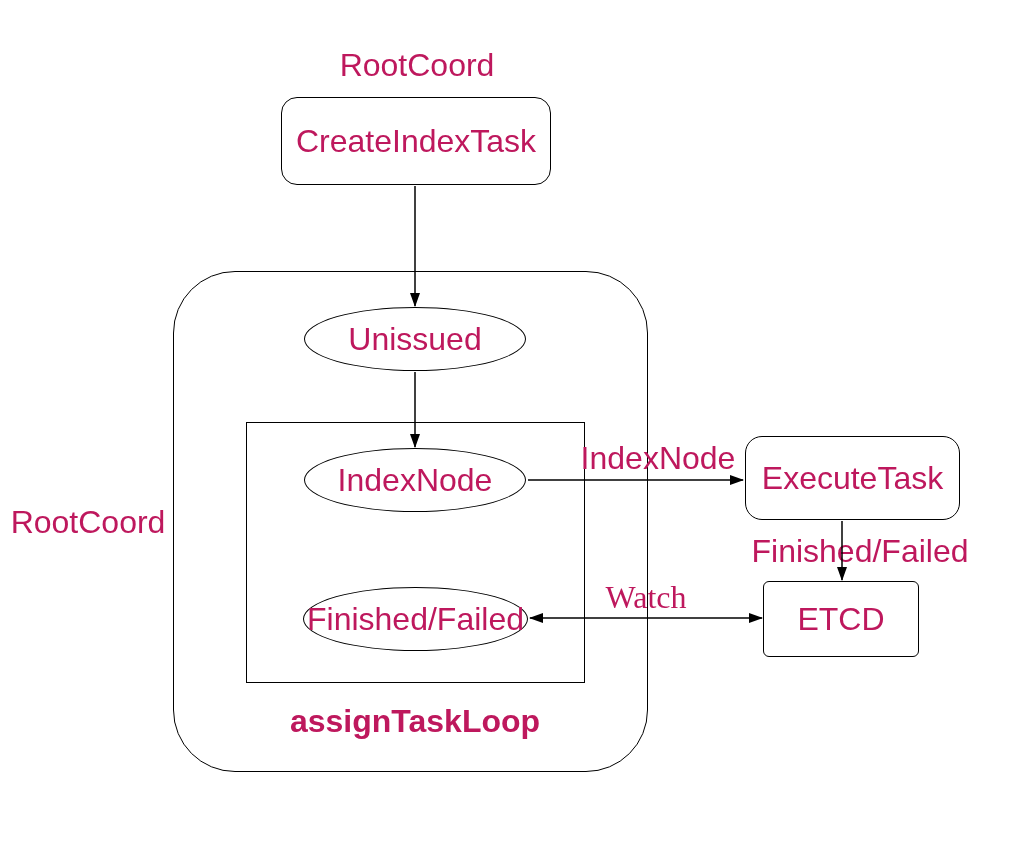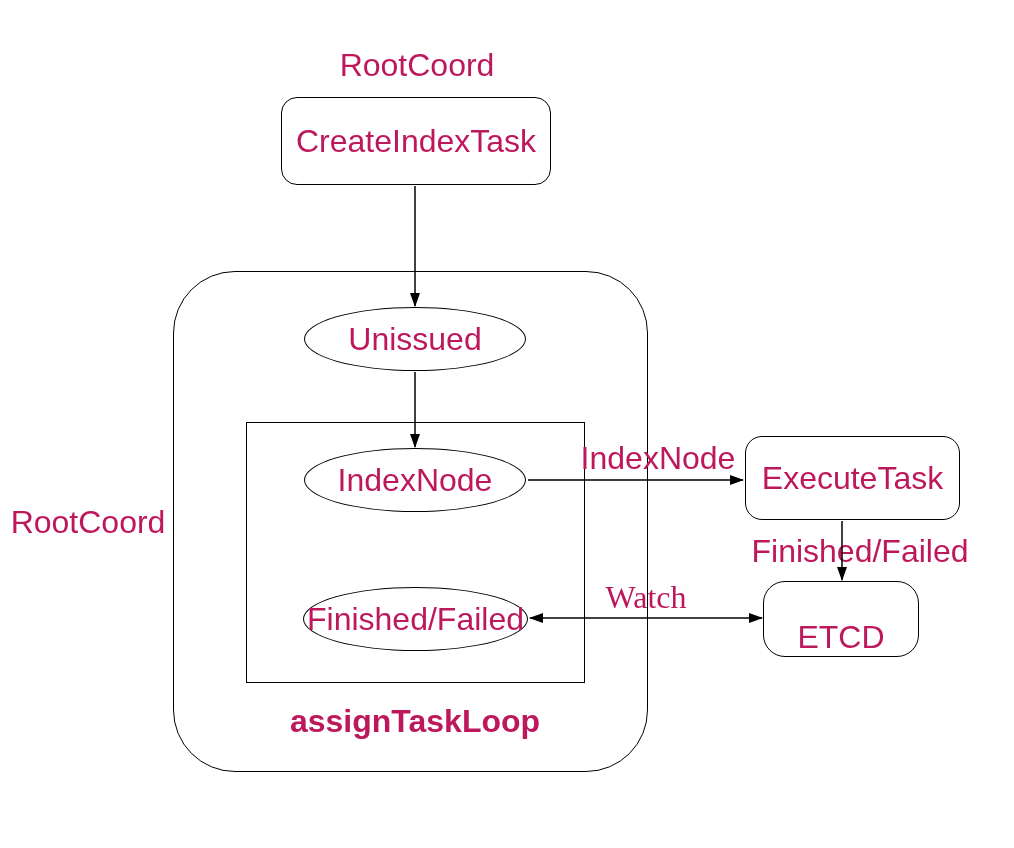--- a/index.html
+++ b/index.html
@@ -74,21 +74,21 @@
   </div>
 
   <div class="shape ellipse" style="left:303px; top:587px; width:225px; height:64px;">
     <span>Finished/Failed</span>
   </div>
 
   <div class="shape rounded" style="left:745px; top:436px; width:215px; height:84px; border-radius:17px;">
     <span>ExecuteTask</span>
   </div>
 
-  <div class="shape rounded" style="left:763px; top:581px; width:156px; height:76px; border-radius:22px;align-items:flex-end;">
+  <div class="shape rounded" style="left:763px; top:581px; width:156px; height:76px; border-radius:6px;">
     <span>ETCD</span>
   </div>
 
   <div class="label" style="left:658px; top:458px;">IndexNode</div>
 
   <div class="label" style="left:860px; top:551px;">Finished/Failed</div>
 
   <div class="label" style="left:646px; top:597px;font-family:Liberation Serif, serif;">Watch</div>
 
   <svg class="arrow-layer" width="1014" height="848" viewBox="0 0 1014 848" xmlns="http://www.w3.org/2000/svg">

